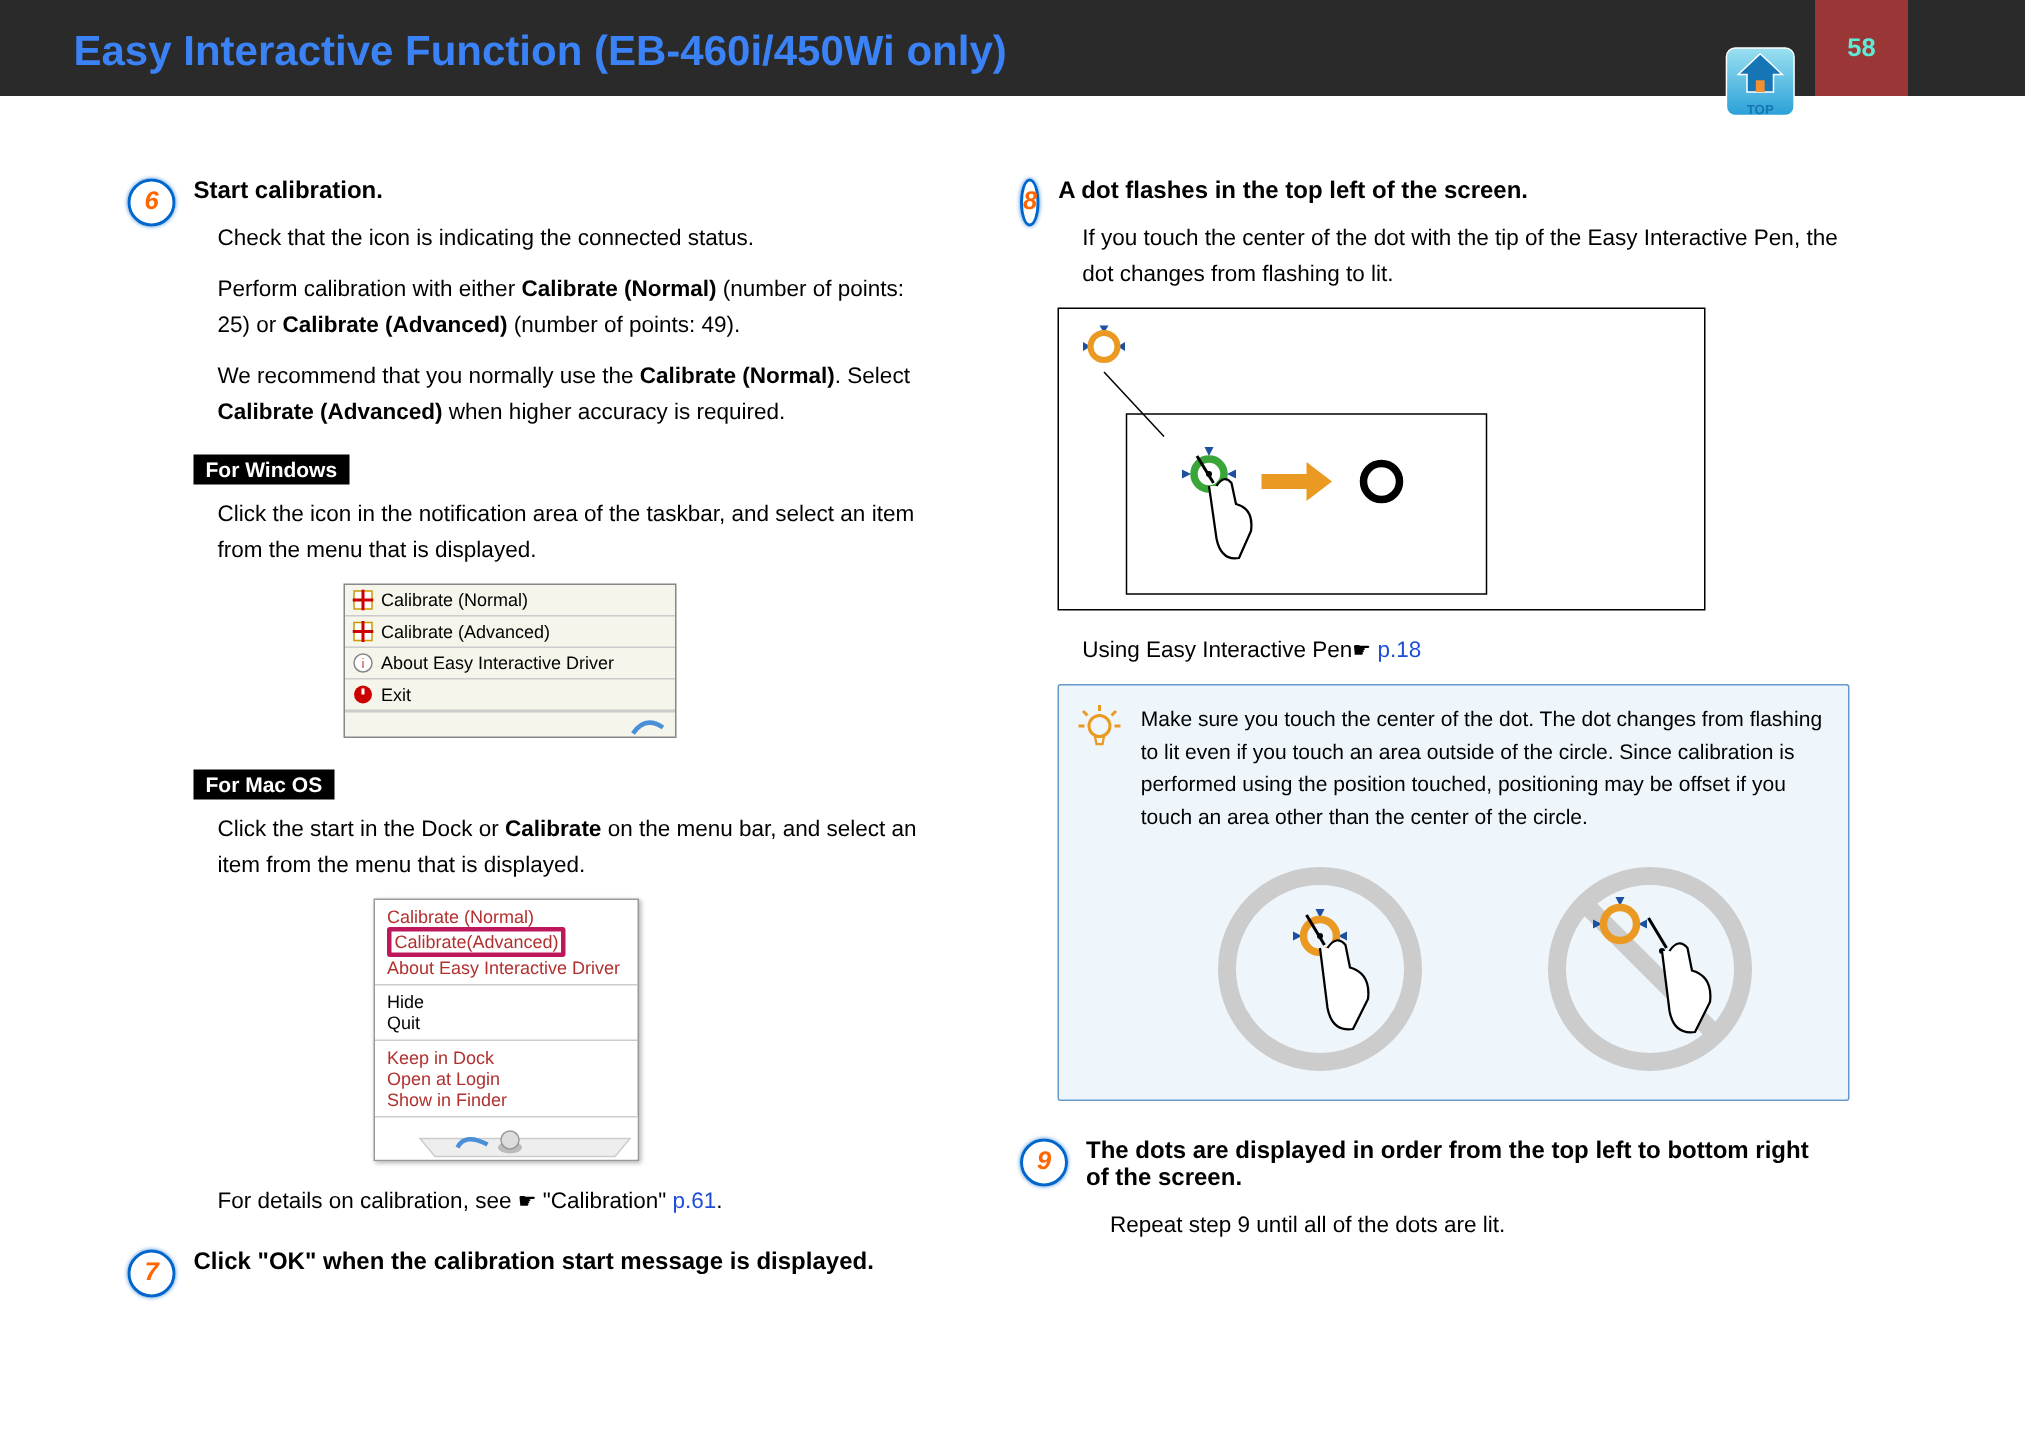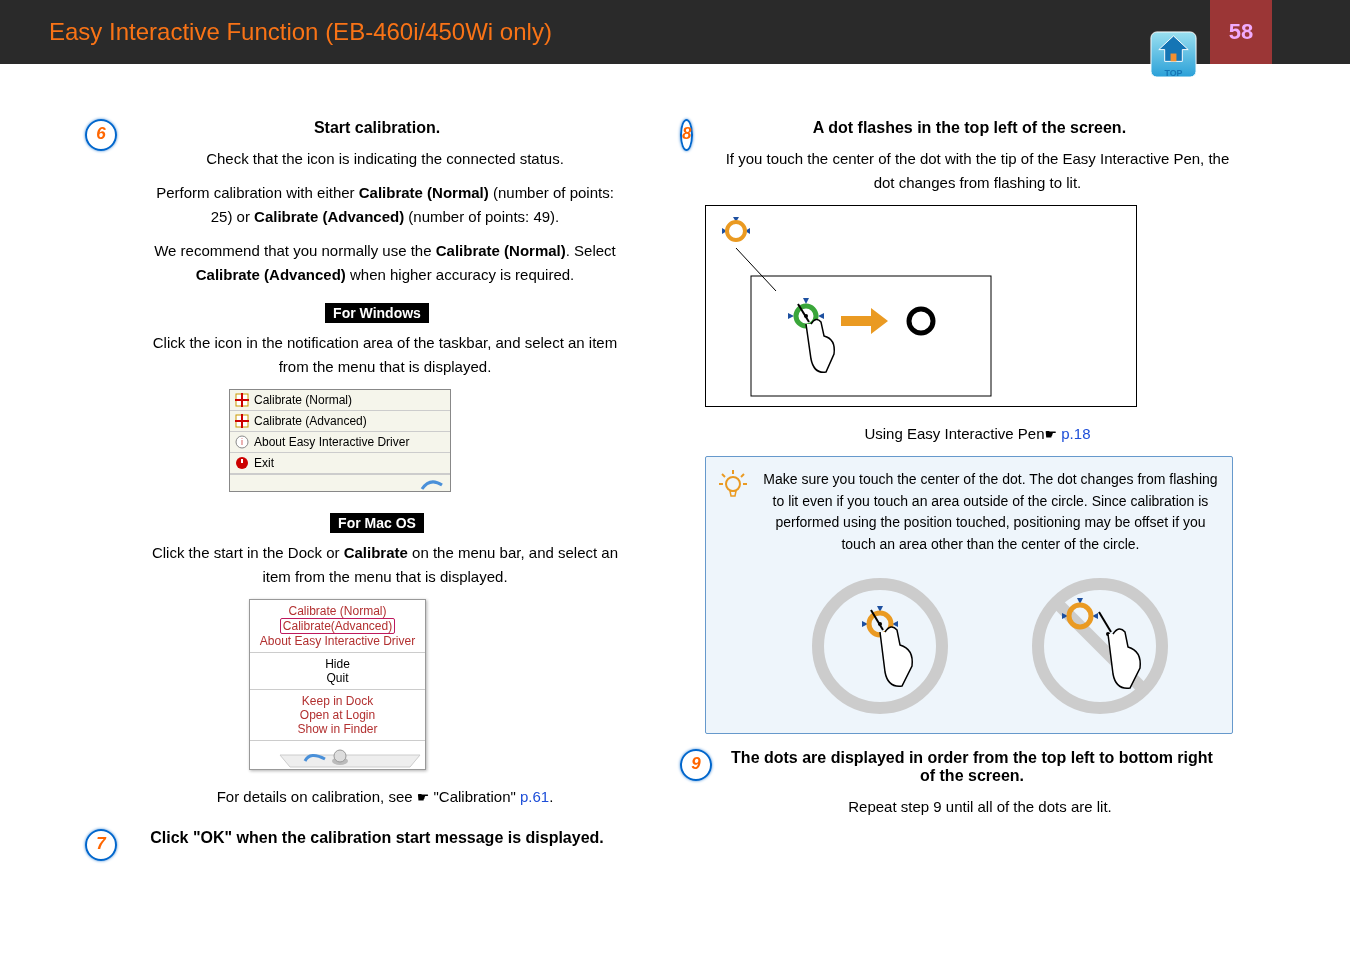--- a/index.html
+++ b/index.html
@@ -14,43 +14,43 @@
   .header {
     background: #2a2a2a;
     height: 64px;
     position: relative;
     width: 100%;
   }
   .header-title {
     position: absolute;
     left: 49px;
     top: 18px;
-    color: #f97316;
-    font-size: 24px;
-    font-weight: normal;
+    color: #3b82f6;
+    font-size: 28px;
+    font-weight: bold;
   }
   .top-icon {
     position: absolute;
     right: 152px;
     top: 30px;
     width: 49px;
     height: 49px;
   }
   .page-num-box {
     position: absolute;
     right: 78px;
     top: 0;
     width: 62px;
     height: 64px;
     background: #9b3636;
-    color: #f0abfc;
+    color: #5eead4;
     display: flex;
     align-items: center;
     justify-content: center;
-    font-size: 22px;
+    font-size: 17px;
     font-weight: bold;
   }
   .content {
     display: flex;
     padding: 55px 78px 0 85px;
     gap: 55px;
   }
   .col {
     width: 540px;
   }
@@ -69,21 +69,20 @@
     vertical-align: top;
     margin-right: 12px;
     box-shadow: 0 0 3px #4a90d9;
   }
   .step-block {
     display: flex;
     margin-bottom: 10px;
   }
   .step-text {
     flex: 1;
-    text-align: center;
   }
   .step-title {
     font-weight: bold;
     font-size: 16px;
     margin-bottom: 10px;
   }
   .step-text p {
     margin: 0 0 10px 16px;
     font-size: 15px;
     line-height: 1.6;
@@ -119,41 +118,41 @@
     border: 1px solid #999;
     background: #fff;
     font-size: 12px;
     margin-left: 120px;
     margin-bottom: 15px;
     box-shadow: 1px 1px 3px rgba(0,0,0,0.3);
   }
   .fig-mac .sec { padding: 4px 8px; }
   .fig-mac .sep { border-top:1px solid #ccc; }
   .fig-mac .red { color:#b23030; font-weight:normal; }
-  .fig-mac .red.sel { border:1px solid #be185d; border-radius:2px; display:inline-block; padding:0 2px; }
+  .fig-mac .red.sel { border:3px solid #be185d; border-radius:2px; display:inline-block; padding:0 2px; }
   .fig-mac .dock { height:28px; border-top:1px solid #ccc; position:relative; background:#fff; }
   .link { color:#1d4ed8; }
   .pointer { font-size:14px; }
   .fig-dot {
     border: 1px solid #000;
     width: 430px;
     height: 200px;
     margin: 10px 0 15px 0;
     position: relative;
     background: #fff;
   }
   .tip-box {
     border: 1px solid #6699cc;
     background: #eef5fb;
     padding: 12px;
     display: flex;
     gap: 12px;
     font-size: 14px;
     line-height: 1.55;
-    margin-bottom: 5px;
+    margin-bottom: 15px;
     border-radius: 2px;
   }
   .tip-icon {
     color: #ffa500;
     font-size: 28px;
     line-height: 1;
   }
   .tip-fig {
     height: 155px;
     margin-top: 10px;

